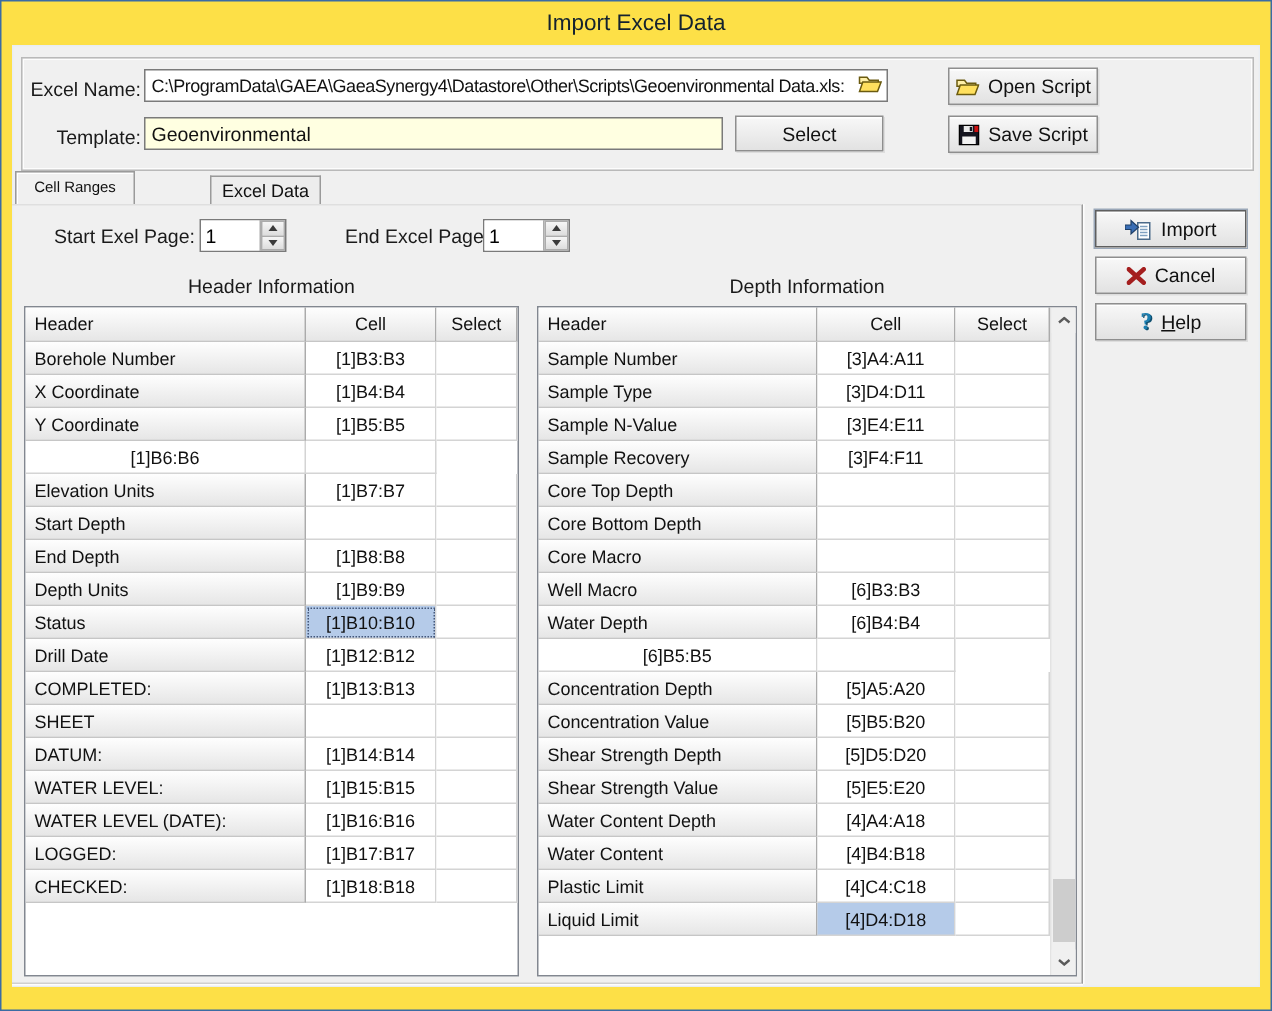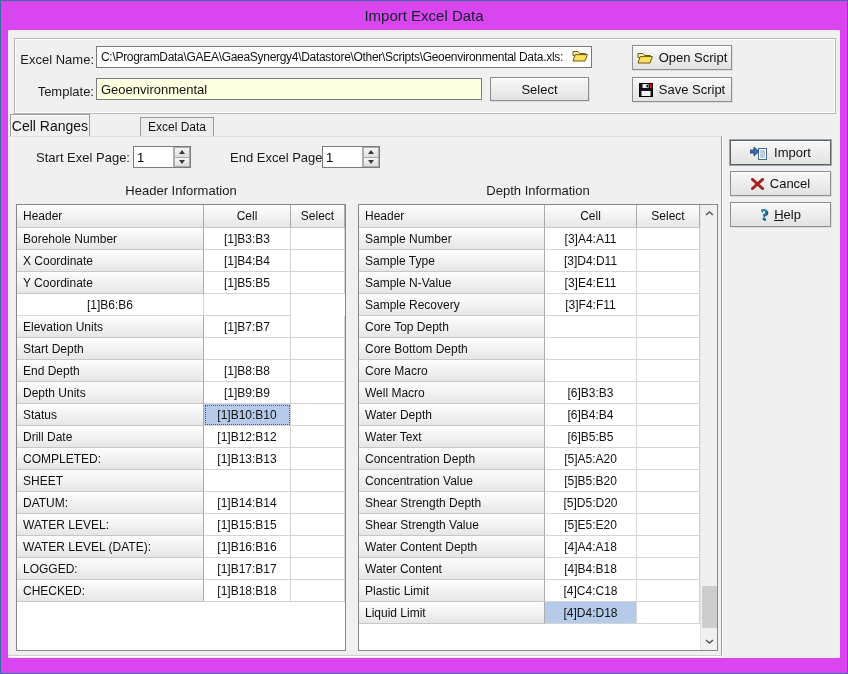--- a/index.html
+++ b/index.html
@@ -1,16 +1,16 @@
 <!DOCTYPE html>
 <html><head>
 <meta charset="utf-8">
 <style>
   html,body{margin:0;padding:0;background:#d8d8d8;font-family:"Liberation Sans",sans-serif;}
-  .window{position:relative;width:848px;height:674px;background:#d946ef;overflow:hidden;
+  .window{position:relative;width:848px;height:674px;background:#fde047;overflow:hidden;
           box-shadow:inset 0 0 0 1px #3A6CA4;}
   .titlebar{position:absolute;left:0;top:0;width:100%;height:30px;display:flex;align-items:center;justify-content:center;}
   .title-text{font-size:15px;color:#14222F;}
   .client{position:absolute;left:8px;top:30px;width:832px;height:628px;background:#F0F0F0;
           box-shadow:inset 0 0 0 1px #E9EDF2;}
   
   .groupbox{position:absolute;left:14px;top:38px;width:820px;height:74px;
             border:1px solid #B9B9B9;box-shadow:inset 0 0 0 1px #FDFDFD;}
   .lbl{position:absolute;font-size:13px;color:#1A1A1A;white-space:nowrap;}
   .txtfield{position:absolute;height:22px;background:#FFFFFF;border:1px solid #7A7A7A;
@@ -22,21 +22,21 @@
   .btn{position:absolute;display:flex;align-items:center;justify-content:center;gap:6px;
        background:linear-gradient(#F8F8F8,#E2E2E2);border:1px solid #8E8E8E;
        box-shadow:inset 0 1px 0 #FFFFFF, 1px 1px 0 rgba(0,0,0,0.08);
        font-size:13px;color:#111;cursor:pointer;box-sizing:border-box;}
   .btn.default{border:1px solid #5F5F5F;box-shadow:0 0 0 1px #9AA7B8, inset 0 1px 0 #FFFFFF;}
   .fl{display:inline-block;}
   .fl::first-letter{text-decoration:underline;}
   
   .tab{position:absolute;box-sizing:border-box;border:1px solid #9A9A9A;border-bottom:none;
        background:#F0F0F0;display:flex;align-items:center;justify-content:center;
-       font-size:14px;color:#111;cursor:pointer;}
+       font-size:10px;color:#111;cursor:pointer;}
   .tab.active{z-index:3;background:#F0F0F0;box-shadow:inset 1px 1px 0 #FFFFFF;}
   .tab.inactive{background:#EDEDED;font-size:12px;}
   .tabpage{position:absolute;left:8px;top:136px;width:714px;height:520px;box-sizing:border-box;
            border-top:1px solid #DFDFDF;border-right:1px solid #9B9B9B;border-bottom:1px solid #CFCFCF;
            box-shadow:1px 0 0 #FDFDFD, 0 1px 0 #FDFDFD;}
   
   .spinwrap{position:absolute;width:58px;height:22px;border:1px solid #7A7A7A;background:#fff;box-sizing:border-box;display:flex;}
   .spinedit{flex:1;border:none;outline:none;font-family:"Liberation Sans",sans-serif;font-size:13px;padding:1px 3px;min-width:0;}
   .spinbtns{width:16px;display:flex;flex-direction:column;border-left:1px solid #ACACAC;}
   .spinbtn{flex:1;background:linear-gradient(#F6F6F6,#DDDDDD);border:1px solid #ACACAC;margin:0;
@@ -294,21 +294,20 @@
             <div class="cell fixed c0">Well Macro</div>
             <div class="cell c1">[6]B3:B3</div>
             <div class="cell c2"></div>
           </div>
           <div class="grid-row" style="grid-template-columns: 186px 92px 1fr;">
             <div class="cell fixed c0">Water Depth</div>
             <div class="cell c1">[6]B4:B4</div>
             <div class="cell c2"></div>
           </div>
           <div class="grid-row" style="grid-template-columns: 186px 92px 1fr;">
-            <div class="cell fixed c0">Water Text</div>
             <div class="cell c1">[6]B5:B5</div>
             <div class="cell c2"></div>
           </div>
           <div class="grid-row" style="grid-template-columns: 186px 92px 1fr;">
             <div class="cell fixed c0">Concentration Depth</div>
             <div class="cell c1">[5]A5:A20</div>
             <div class="cell c2"></div>
           </div>
           <div class="grid-row" style="grid-template-columns: 186px 92px 1fr;">
             <div class="cell fixed c0">Concentration Value</div>

